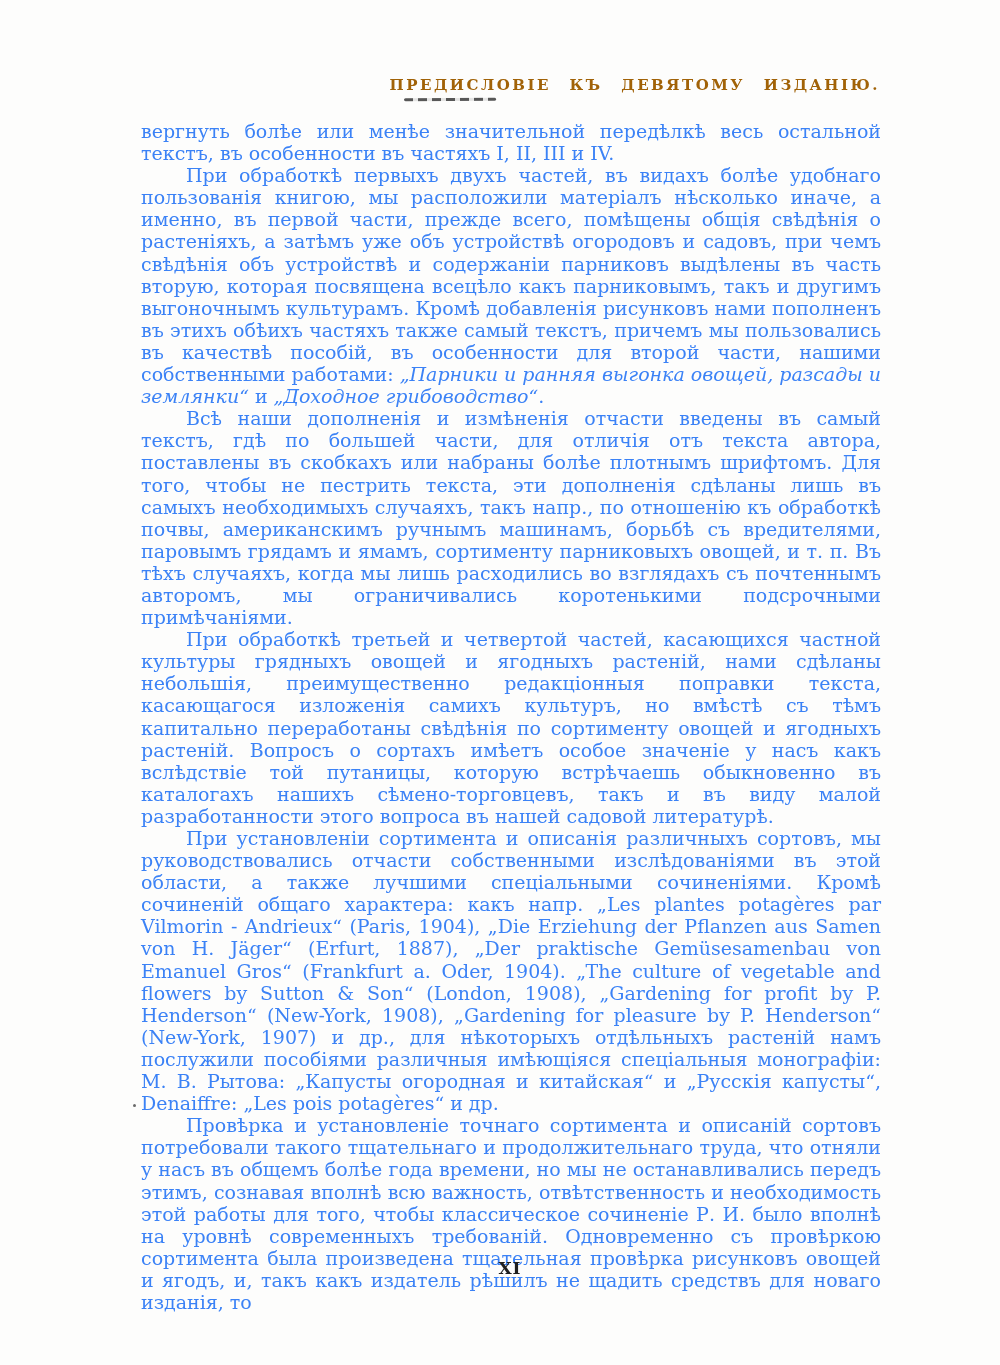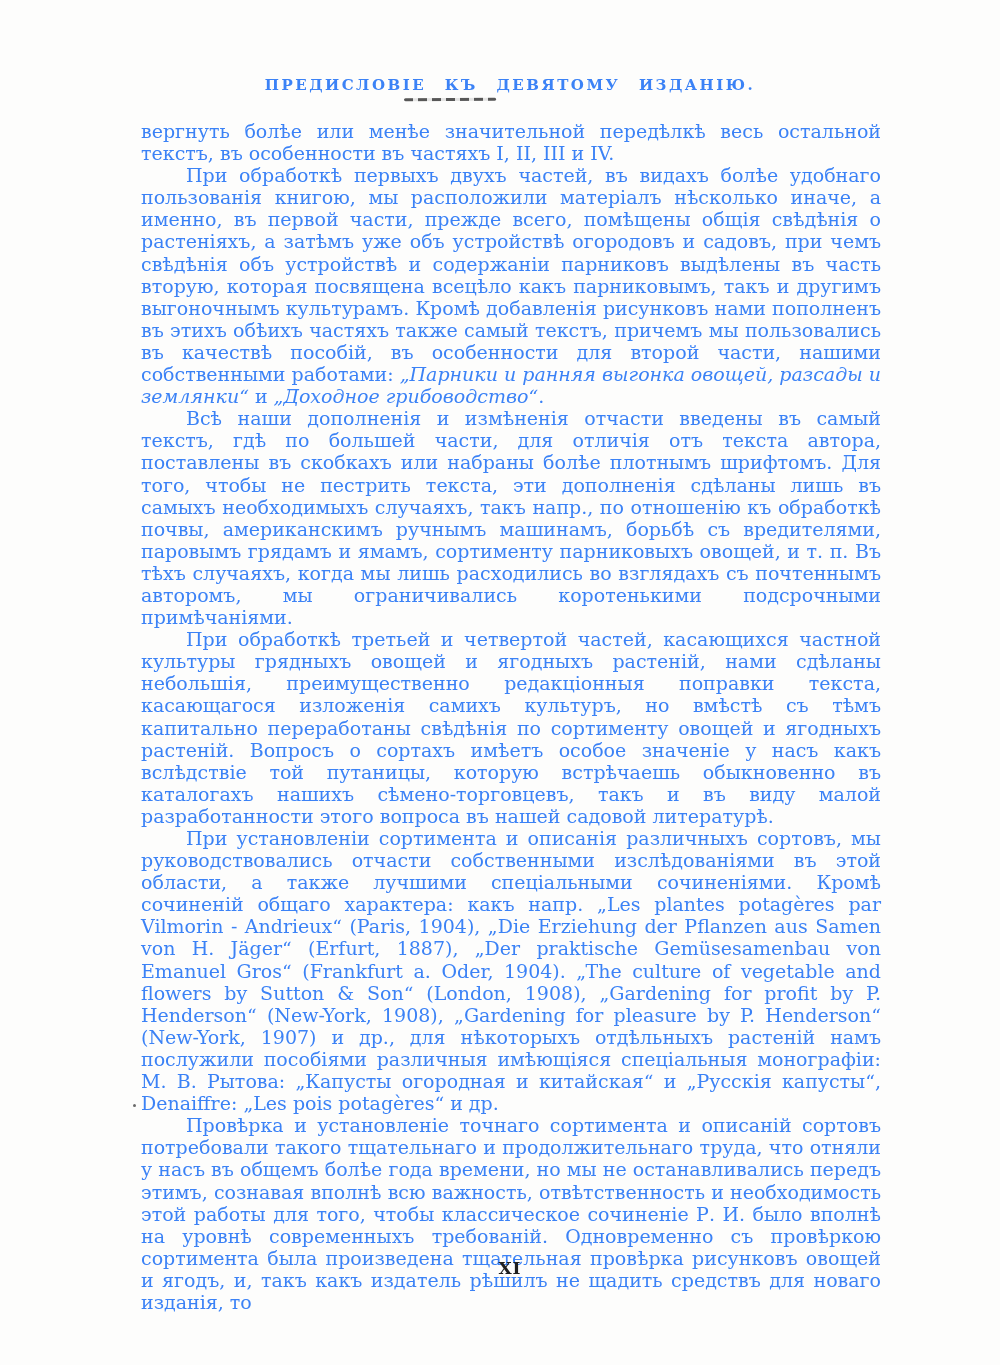--- a/index.html
+++ b/index.html
@@ -18,26 +18,26 @@
   .scan-page {
     position: absolute;
     inset: 0;
     background: #fdfdfc;
   }
   .running-head {
     position: absolute;
     top: 76px;
     left: 140px;
     width: 740px;
-    text-align: center;
+    text-align: right;
     font-size: 15px;
     font-weight: 700;
     letter-spacing: 2.5px;
     word-spacing: 11px;
-    color: #3b82f6;
+    color: #a16207;
     white-space: nowrap;
   }
   .ink-smudge {
     position: absolute;
     left: 404px;
     top: 98px;
     width: 92px;
     height: 3px;
     background: repeating-linear-gradient(90deg,
       #3a3a3a 0px, #3a3a3a 9px,

